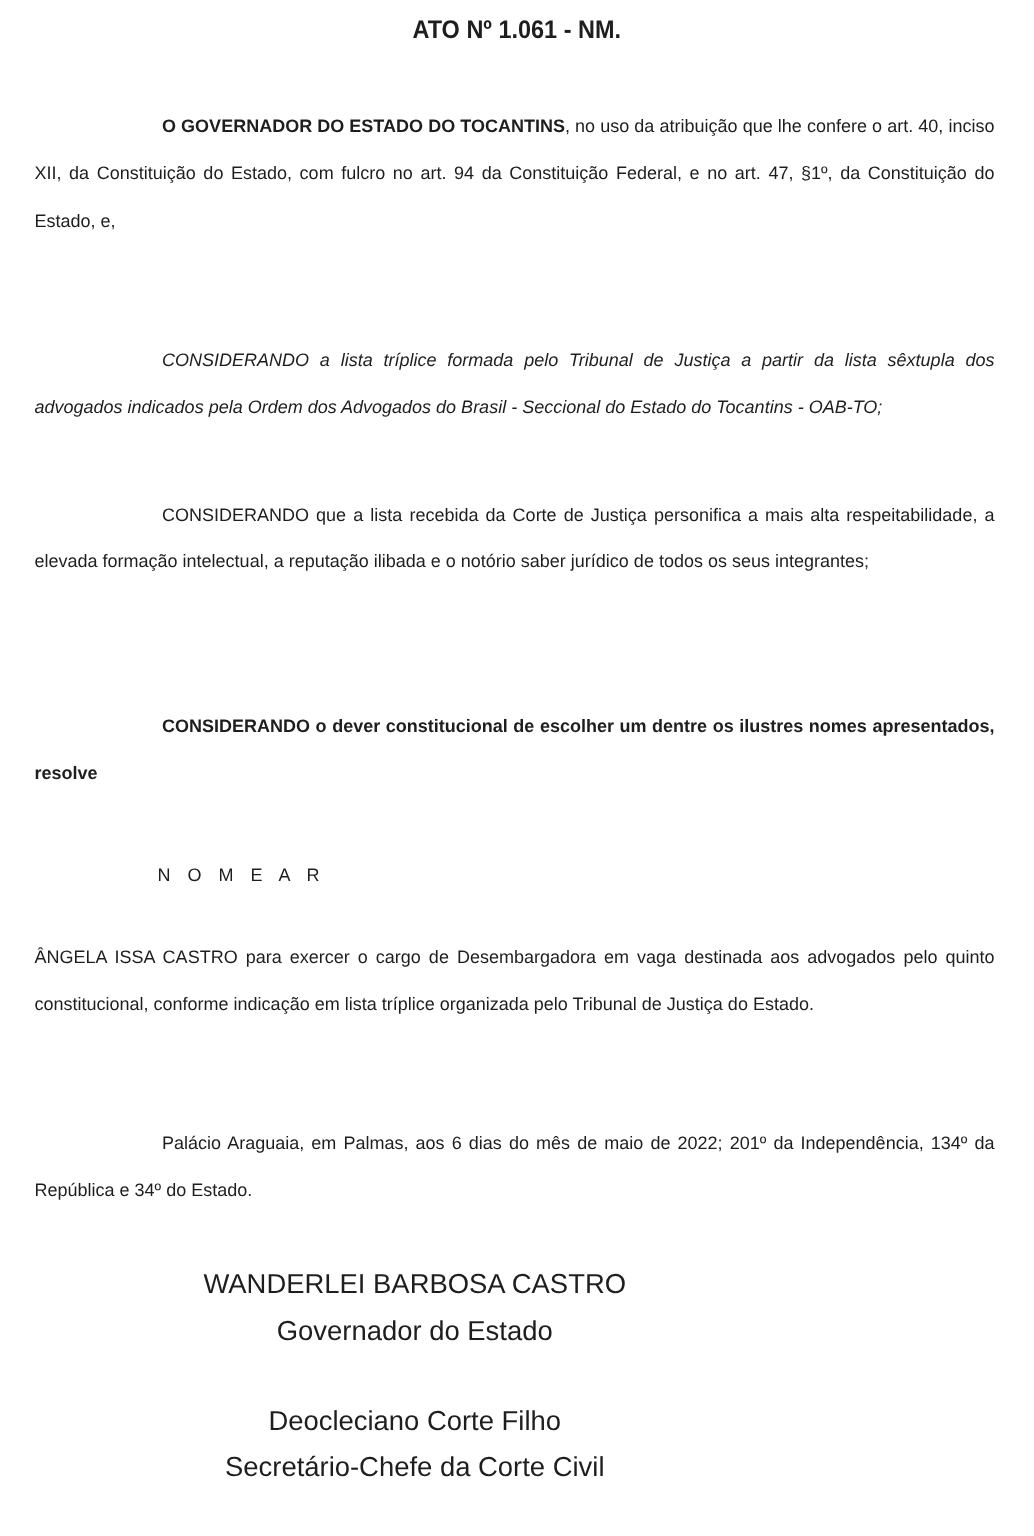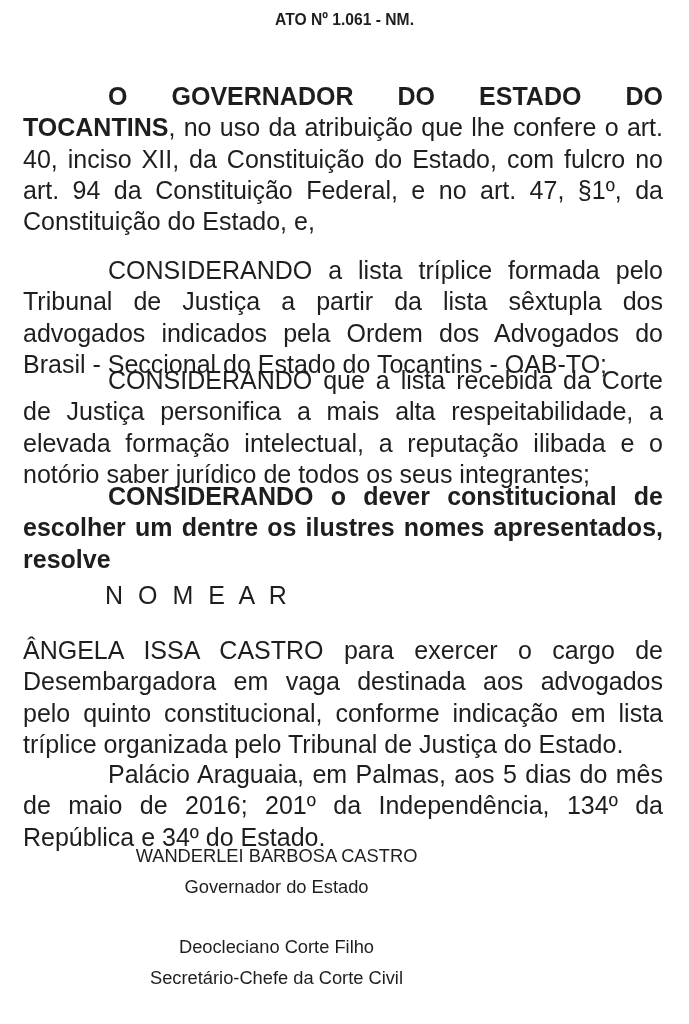--- a/index.html
+++ b/index.html
@@ -29,32 +29,31 @@
       text-align: center;
       font-weight: bold;
       font-size: 17px;
       letter-spacing: 0px;
       transform: scaleX(0.92);
     }
     .para {
       position: absolute;
       left: 23px;
       width: 640px;
-      font-size: 25px;
+      font-size: 12px;
       line-height: 31.3px;
       text-align: justify;
       text-align-last: left;
       transform-origin: left top;
-      margin-top: 12px;
     }
     .para .indent { display: inline-block; width: 85px; }
     .bold { font-weight: bold; }
     .p1 { top: 69px; }
-    .p2 { top: 243px; }
-    .p3 { top: 353px; }
+    .p2 { top: 225px; font-style: italic; }
+    .p3 { top: 328px; }
     .p4 { top: 469px; font-weight: bold; }
     .p5 { top: 568px; letter-spacing: 4px; }
     .p6 { top: 623px; }
     .p7 { top: 747px; }
     .sig {
       position: absolute;
       left: 0;
       width: 553px;
       text-align: center;
       font-size: 18.3px;
@@ -76,21 +75,21 @@
   <div class="para p2"><span class="indent"></span><span>CONSIDERANDO</span><span> a lista tríplice formada pelo Tribunal de Justiça a partir da lista sêxtupla dos advogados indicados pela Ordem dos Advogados do Brasil - Seccional do Estado do Tocantins - OAB-TO;</span></div>
 
   <div class="para p3"><span class="indent"></span><span>CONSIDERANDO</span><span> que a lista recebida da Corte de Justiça personifica a mais alta respeitabilidade, a elevada formação intelectual, a reputação ilibada e o notório saber jurídico de todos os seus integrantes;</span></div>
 
   <div class="para p4"><span class="indent"></span><span>CONSIDERANDO</span><span> o dever constitucional de escolher um dentre os ilustres nomes apresentados, resolve</span></div>
 
   <div class="para p5"><span class="indent" style="width:82px"></span><span>N O M E A R</span></div>
 
   <div class="para p6"><span>ÂNGELA ISSA CASTRO</span><span> para exercer o cargo de Desembargadora em vaga destinada aos advogados pelo quinto constitucional, conforme indicação em lista tríplice organizada pelo Tribunal de Justiça do Estado.</span></div>
 
-  <div class="para p7"><span class="indent"></span><span>Palácio Araguaia, em Palmas, aos 5 dias do mês de maio de 2016; 201º da Independência, 134º da República e 34º do Estado.</span></div>
+  <div class="para p7"><span class="indent"></span><span>Palácio Araguaia, em Palmas, aos 6 dias do mês de maio de 2022; 201º da Independência, 134º da República e 34º do Estado.</span></div>
 
   <div class="sig sig1">
     <span class="line">WANDERLEI BARBOSA CASTRO</span>
     <span class="line">Governador do Estado</span>
   </div>
 
   <div class="sig sig2">
     <span class="line">Deocleciano Corte Filho</span>
     <span class="line">Secretário-Chefe da Corte Civil</span>
   </div>

